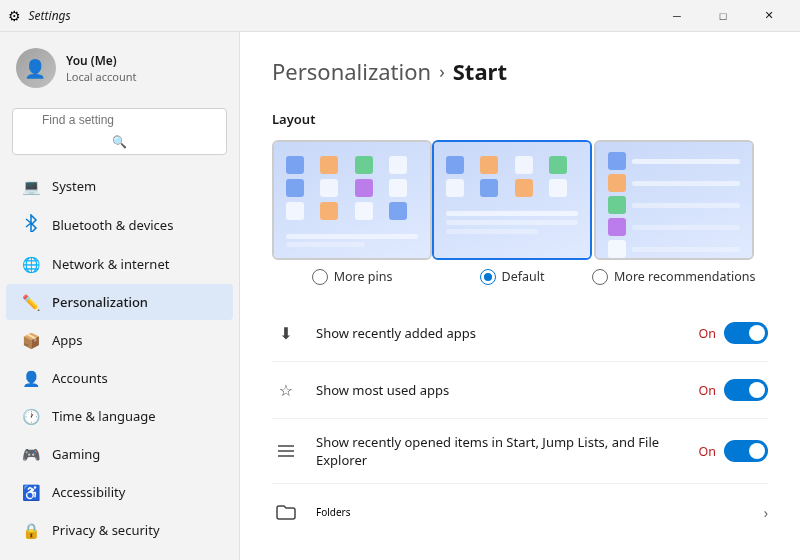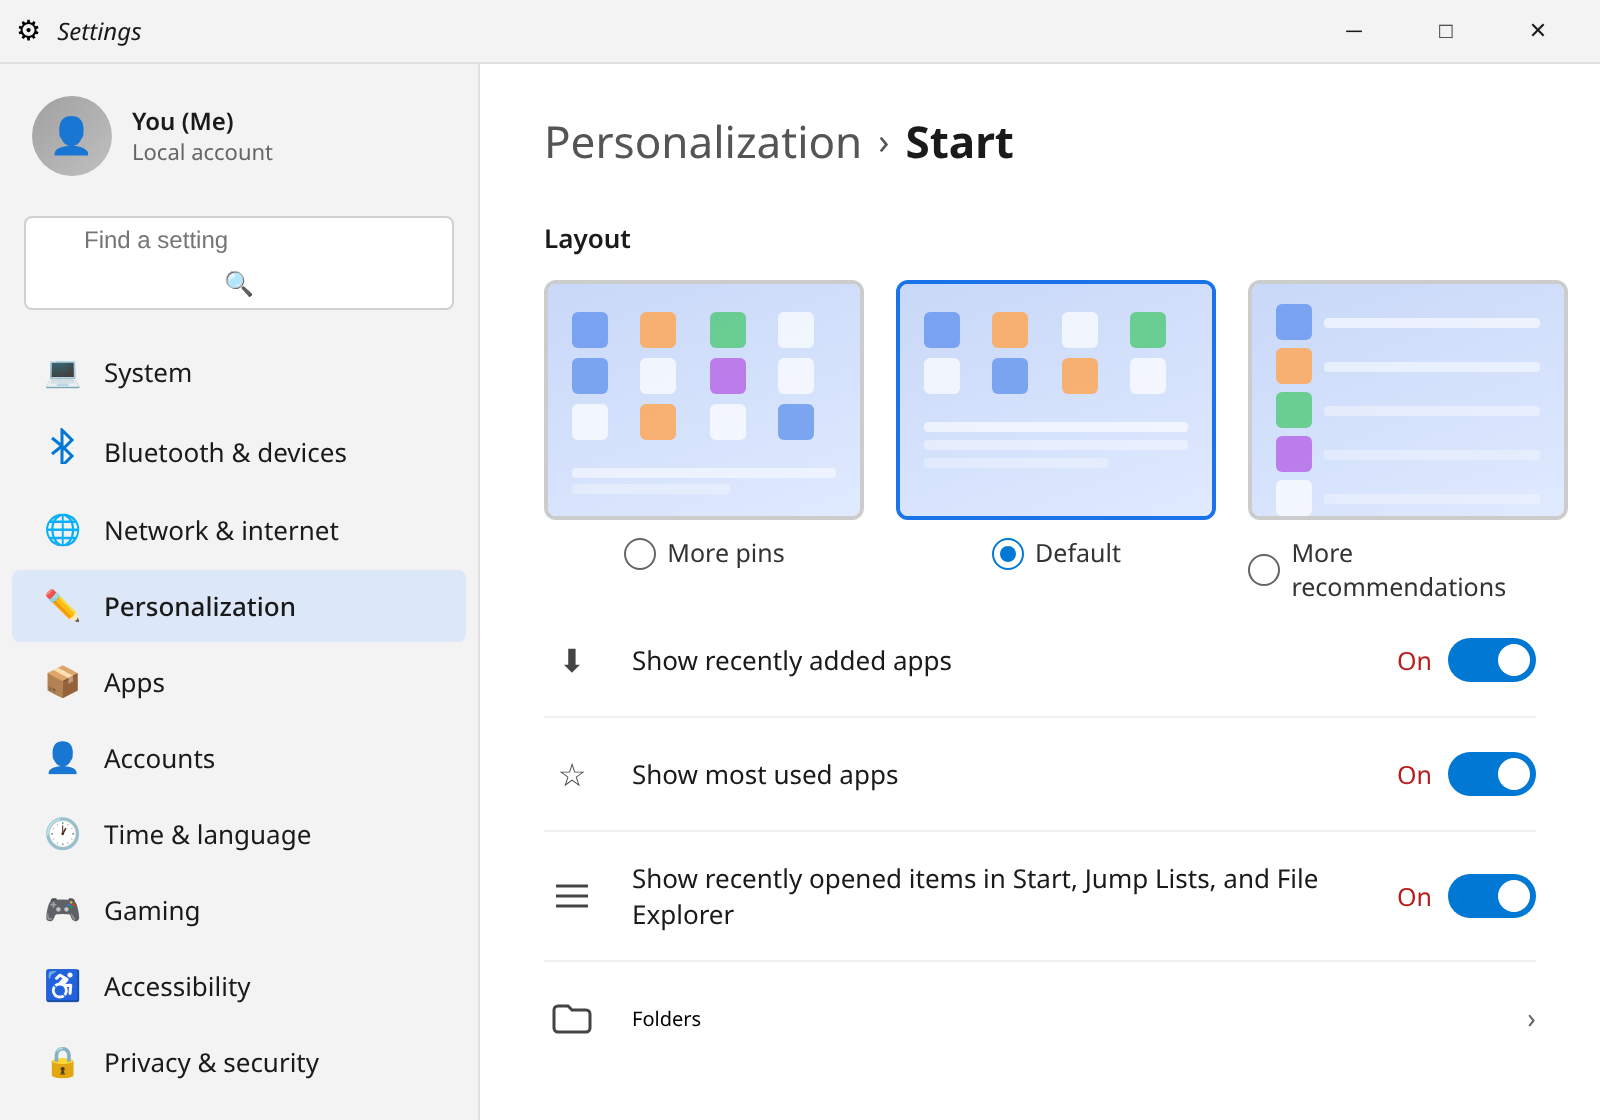--- a/index.html
+++ b/index.html
@@ -77,21 +77,21 @@
       display: flex; align-items: center; gap: 8px;
       font-size: 22px; margin-bottom: 24px;
     }
     .breadcrumb-parent { color: #555; font-weight: 400; cursor: pointer; }
     .breadcrumb-sep { color: #555; font-size: 18px; }
     .breadcrumb-current { color: #1a1a1a; font-weight: 700; }
 
     .section-label { font-size: 13px; font-weight: 600; color: #1a1a1a; margin-bottom: 12px; }
 
     
-    .layout-cards { display: flex; gap: 16px; }
+    .layout-cards { display: flex; margin-bottom: 20px; }
     .layout-card {
       display: flex; flex-direction: column; align-items: center; gap: 8px;
       cursor: pointer;
     }
     .card-img {
       width: 160px; height: 120px; border-radius: 6px;
       border: 2px solid #ccc; overflow: hidden;
       background: #e8f0fe;
       position: relative;
     }

